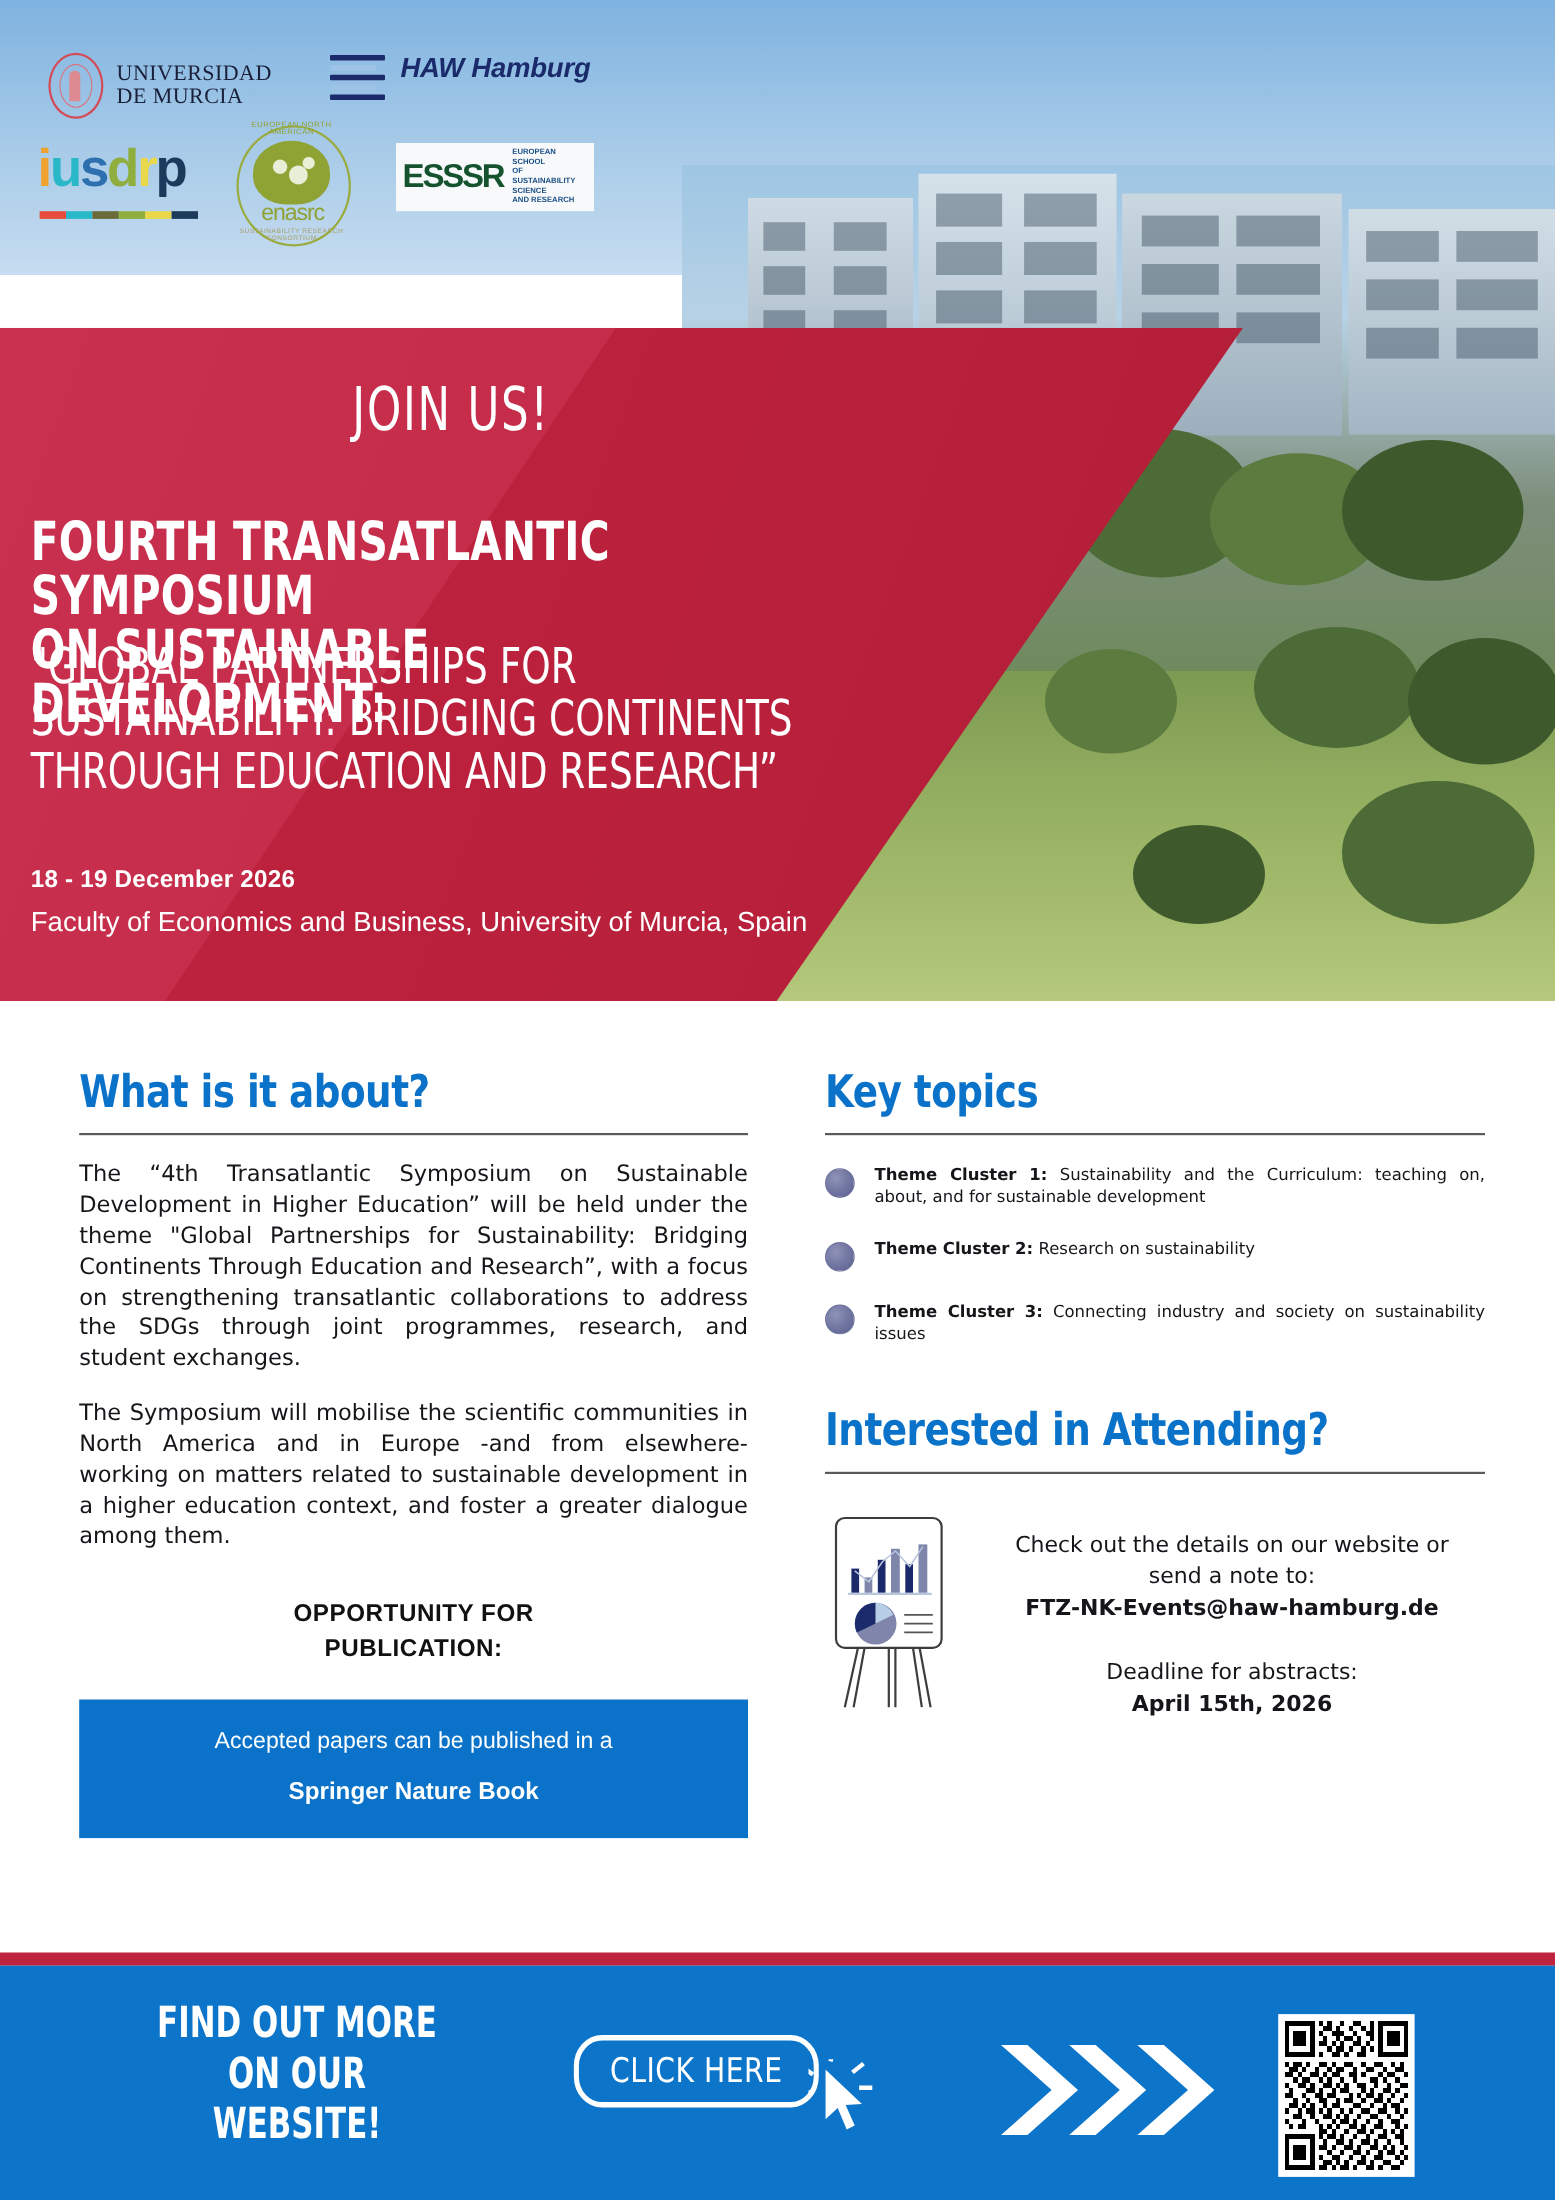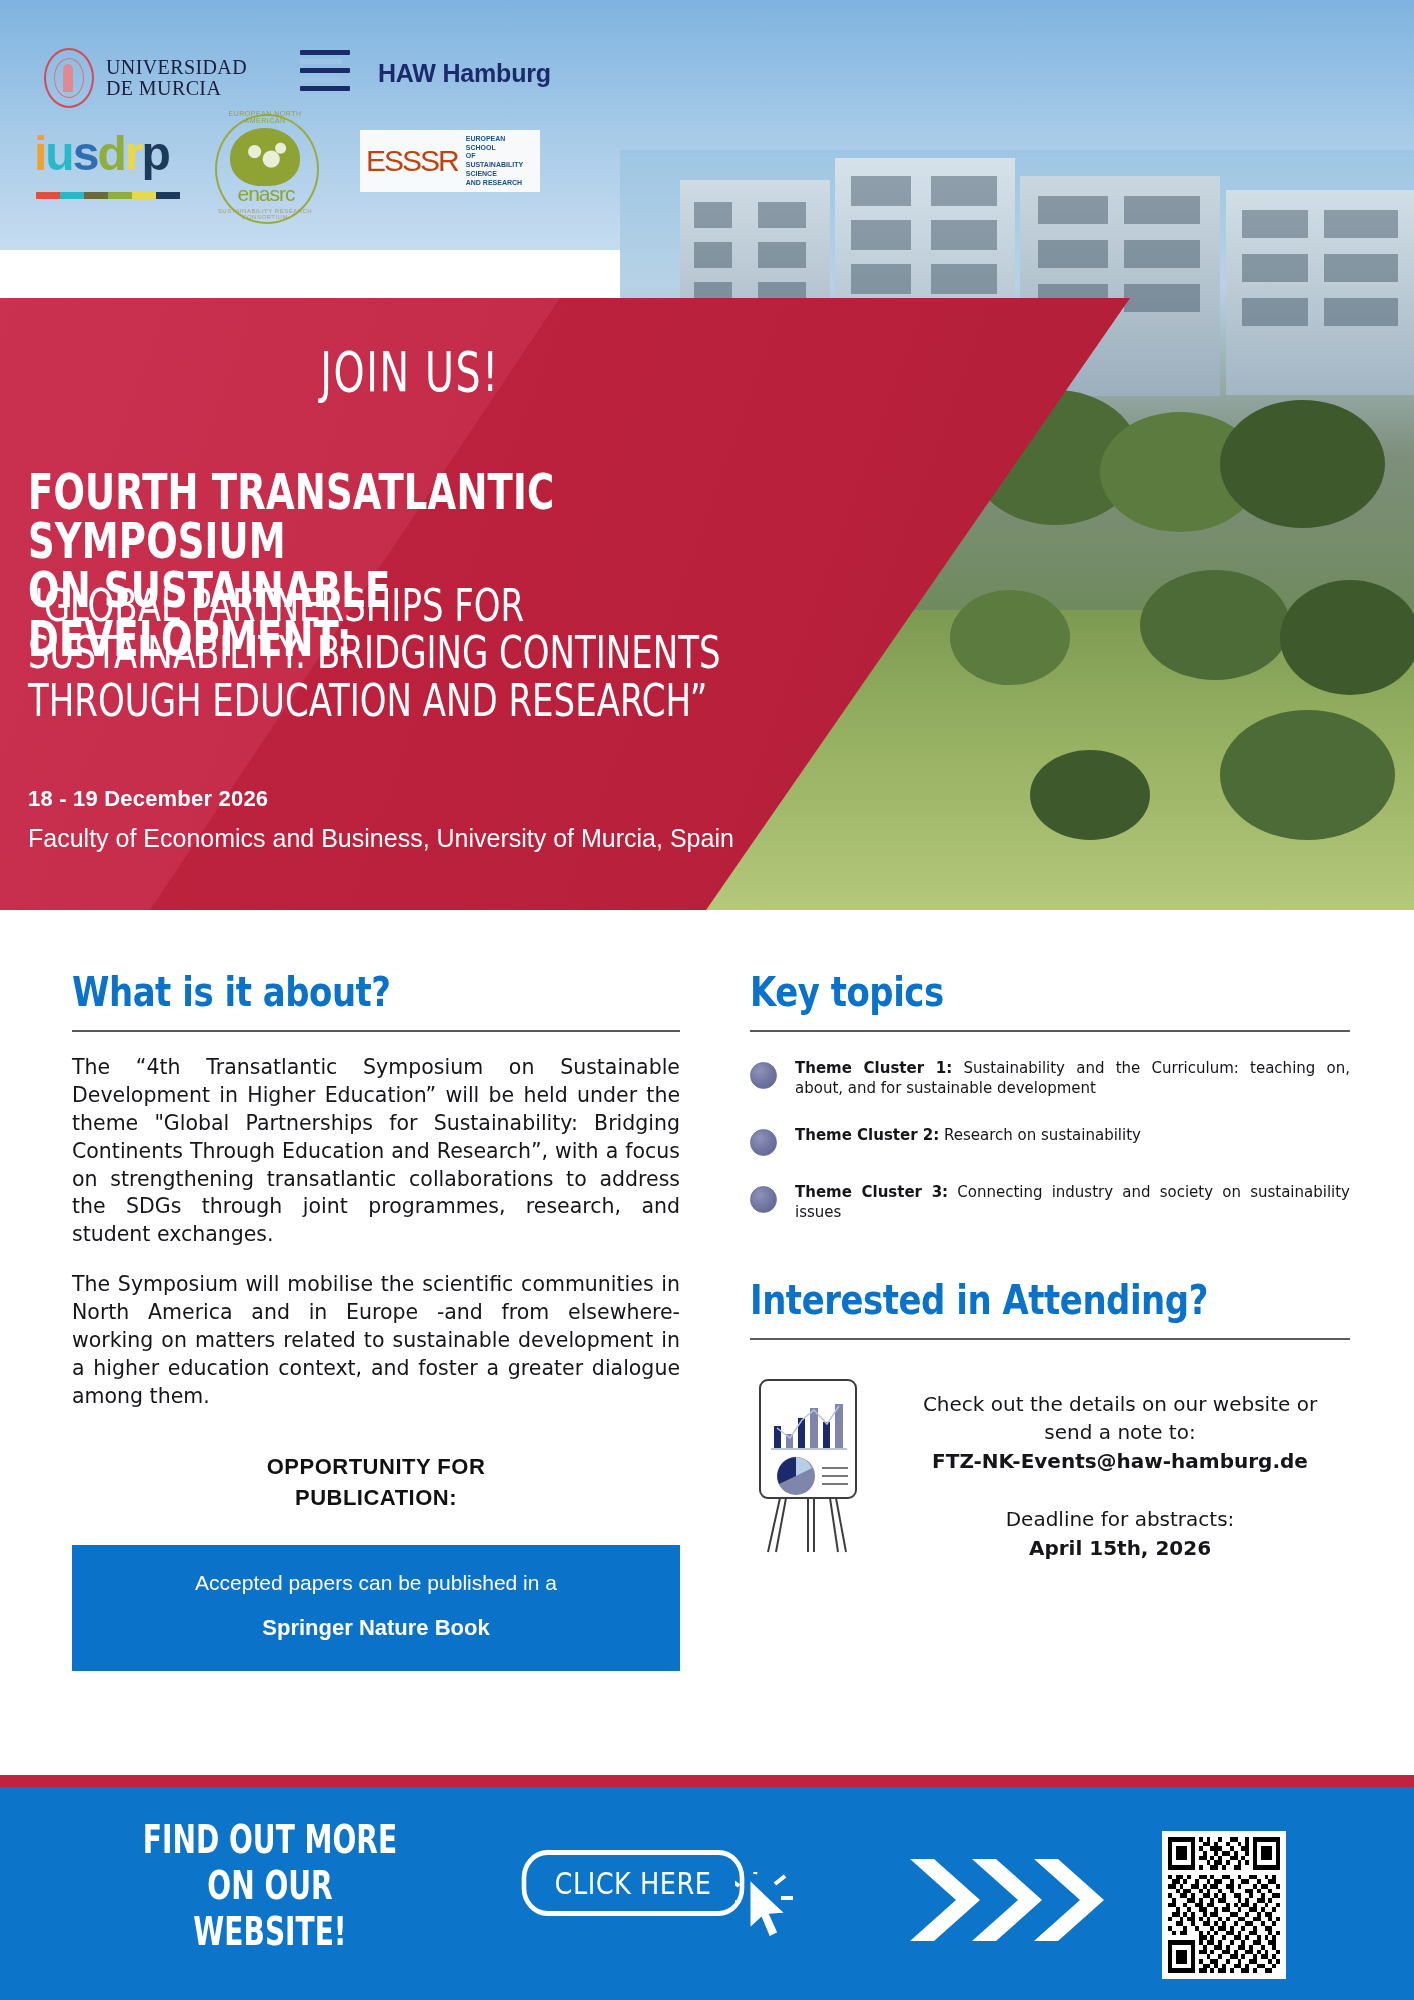--- a/index.html
+++ b/index.html
@@ -89,21 +89,21 @@
   .logos{position:absolute;left:0;top:0;width:700px;height:250px;}
   .logo-um{position:absolute;left:44px;top:48px;display:flex;align-items:center;gap:12px;}
   .um-seal{width:46px;height:56px;border:2px solid #d44a55;border-radius:50%;
     position:relative;}
   .um-seal:before{content:"";position:absolute;left:8px;top:8px;right:8px;bottom:8px;
     border:1.5px solid #d9737c;border-radius:50%;}
   .um-seal:after{content:"";position:absolute;left:17px;top:14px;width:10px;height:28px;
     background:#dd8a91;border-radius:5px 5px 0 0;}
   .um-txt{font-family:"Liberation Serif",serif;font-size:20px;line-height:1.06;color:#1a1f3a;letter-spacing:.4px;}
 
-  .logo-haw{position:absolute;left:300px;top:48px;display:flex;align-items:center;gap:28px;}
+  .logo-haw{position:absolute;left:300px;top:48px;display:flex;align-items:flex-start;gap:14px;font-style:italic;}
   .haw-bars{width:50px;height:50px;position:relative;}
   .haw-bars span{position:absolute;left:0;height:5px;border-radius:1px;}
   .haw-txt{font-size:25px;font-weight:700;color:#1b2a6b;letter-spacing:-.2px;}
 
   .logo-iusdrp{position:absolute;left:34px;top:130px;width:150px;height:70px;}
   .iusdrp-word{font-size:48px;font-weight:700;letter-spacing:-2px;line-height:1;}
   .iusdrp-word span{display:inline-block;}
   .iusdrp-bars{position:absolute;left:2px;top:62px;width:144px;height:7px;display:flex;}
   .iusdrp-bars i{flex:1;height:7px;}
 
@@ -114,21 +114,21 @@
     background:radial-gradient(circle at 30% 40%, #e9eed7 0 6px, transparent 7px),
                radial-gradient(circle at 62% 62%, #e9eed7 0 8px, transparent 9px),
                radial-gradient(circle at 80% 30%, #e9eed7 0 5px, transparent 6px);}
   .ena-word{position:absolute;left:10px;top:70px;width:100px;text-align:center;
     font-size:21px;font-weight:400;color:#8fa234;letter-spacing:-1px;}
   .ena-top{position:absolute;left:6px;top:-2px;width:106px;text-align:center;font-size:7px;color:#8fa234;letter-spacing:.5px;}
   .ena-bot{position:absolute;left:6px;top:96px;width:106px;text-align:center;font-size:6px;color:#a8a06a;letter-spacing:.5px;}
 
   .logo-esssr{position:absolute;left:360px;top:130px;width:180px;height:62px;background:#f7f9fb;
     display:flex;align-items:center;gap:8px;padding:0 6px;box-sizing:border-box;}
-  .esssr-mark{font-size:30px;font-weight:400;letter-spacing:-2px;color:#c2410c;}
+  .esssr-mark{font-size:30px;font-weight:700;letter-spacing:-2px;color:#14532d;}
   .esssr-txt{font-size:7px;line-height:1.25;color:#1b4f87;font-weight:700;}
 
   
   .content{position:absolute;left:0;top:943px;width:1414px;height:832px;background:#fff;}
   .col-l{position:absolute;left:72px;top:25px;width:608px;}
   .col-r{position:absolute;left:750px;top:25px;width:600px;}
 
   .h2{
     color:#0a72c8;font-weight:700;font-size:41px;letter-spacing:-.5px;
     font-family:"Liberation Sans Narrow","DejaVu Sans Condensed","Liberation Sans",sans-serif;

